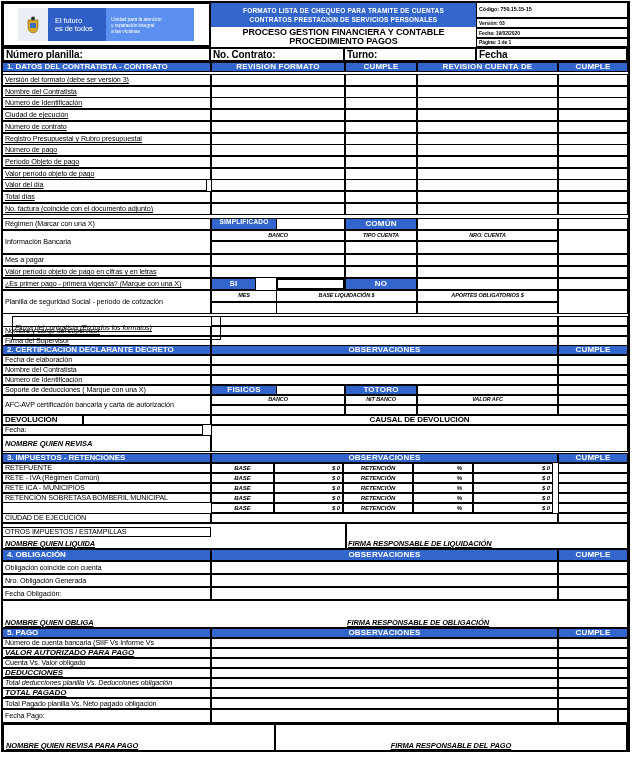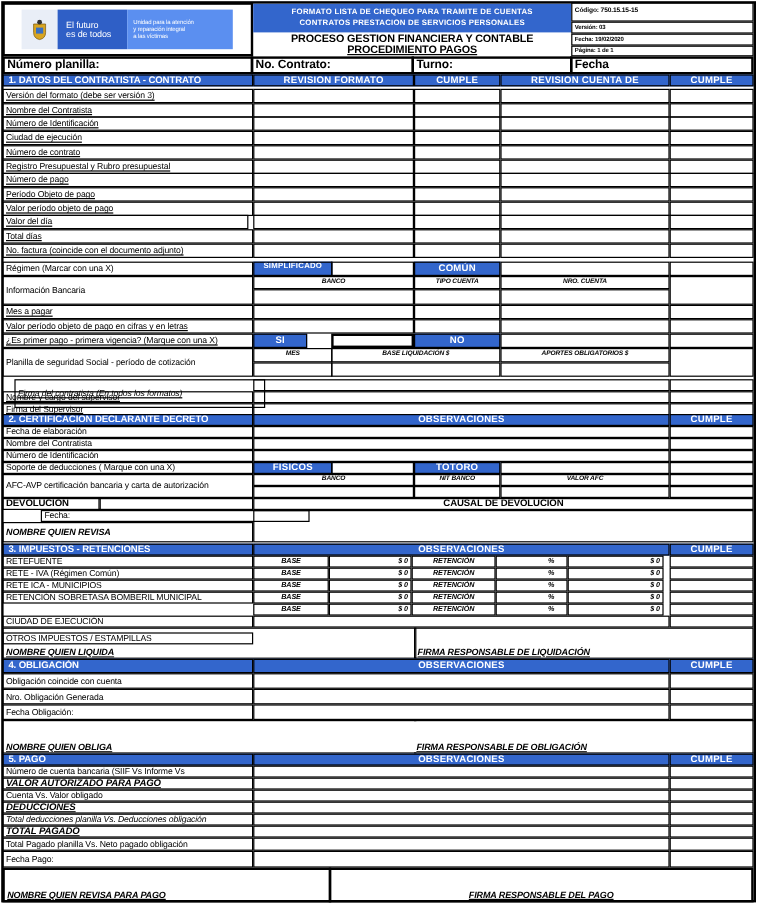--- a/index.html
+++ b/index.html
@@ -39,21 +39,21 @@
     </div>
   </div>
 </div>
 
 <div class="c hdr nb" style="left:211px;top:3px;width:265px;height:24px;flex-direction:column;justify-content:center;font-size:6.5px;line-height:9px;">
   <span>FORMATO LISTA DE CHEQUEO PARA TRAMITE DE CUENTAS</span>
   <span>CONTRATOS PRESTACION DE SERVICIOS PERSONALES</span>
 </div>
 <div class="c nb" style="left:211px;top:27px;width:265px;height:20px;flex-direction:column;justify-content:center;font-weight:bold;font-size:9px;line-height:9px;">
   <span>PROCESO GESTION FINANCIERA Y CONTABLE</span>
-  <span style="text-decoration:underline;">PROCEDIMIENTO PAGOS</span>
+  <span style="">PROCEDIMIENTO PAGOS</span>
 </div>
 <div class="c" style="left:476px;top:2px;width:152px;height:16px;font-weight:bold;font-size:5.5px;border-width:1px;">Código: 750.15.15-15</div>
 <div class="c" style="left:476px;top:18px;width:152px;height:10px;font-weight:bold;font-size:5px;">Versión: 03</div>
 <div class="c" style="left:476px;top:28px;width:152px;height:10px;font-weight:bold;font-size:5px;">Fecha: 19/02/2020</div>
 <div class="c" style="left:476px;top:38px;width:152px;height:9px;font-weight:bold;font-size:5px;">Página: 1 de 1</div>
 
 <div class="c big" style="left:2px;top:47px;width:209px;height:15px;border-width:2px;">Número planilla:</div>
 <div class="c big" style="left:209px;top:47px;width:136px;height:15px;border-width:2px;">No. Contrato:</div>
 <div class="c big" style="left:343px;top:47px;width:134px;height:15px;border-width:2px;">Turno:</div>
 <div class="c big" style="left:475px;top:47px;width:153px;height:15px;border-width:2px;">Fecha</div>
@@ -131,21 +131,21 @@
     <div class="c " style="left: 417px; top: 218px; width: 141px; height: 12px;"></div>
     <div class="c " style="left: 558px; top: 218px; width: 70px; height: 12px;"></div>
     <div class="c " style="left: 2px; top: 230px; width: 209px; height: 24px;">Información Bancaria</div>
     <div class="c sub" style="left: 211px; top: 230px; width: 134px; height: 11px;">BANCO</div>
     <div class="c sub" style="left: 345px; top: 230px; width: 72px; height: 11px;">TIPO CUENTA</div>
     <div class="c sub" style="left: 417px; top: 230px; width: 141px; height: 11px;">NRO. CUENTA</div>
     <div class="c " style="left: 558px; top: 230px; width: 70px; height: 24px;"></div>
     <div class="c " style="left: 211px; top: 241px; width: 134px; height: 13px;"></div>
     <div class="c " style="left: 345px; top: 241px; width: 72px; height: 13px;"></div>
     <div class="c " style="left: 417px; top: 241px; width: 141px; height: 13px;"></div>
-    <div class="c " style="left: 2px; top: 254px; width: 209px; height: 12px; text-decoration: underline;">Mes a pagar</div>
+    <div class="c " style="left: 2px; top: 254px; width: 209px; height: 12px; ">Mes a pagar</div>
     <div class="c " style="left: 211px; top: 254px; width: 134px; height: 12px;"></div>
     <div class="c " style="left: 345px; top: 254px; width: 72px; height: 12px;"></div>
     <div class="c " style="left: 417px; top: 254px; width: 141px; height: 12px;"></div>
     <div class="c " style="left: 558px; top: 254px; width: 70px; height: 12px;"></div>
     <div class="c " style="left: 2px; top: 266px; width: 209px; height: 12px; text-decoration: underline;">Valor período objeto de pago en cifras y en letras</div>
     <div class="c " style="left: 211px; top: 266px; width: 134px; height: 12px;"></div>
     <div class="c " style="left: 345px; top: 266px; width: 72px; height: 12px;"></div>
     <div class="c " style="left: 417px; top: 266px; width: 141px; height: 12px;"></div>
     <div class="c " style="left: 558px; top: 266px; width: 70px; height: 12px;"></div>
     <div class="c " style="left: 2px; top: 278px; width: 209px; height: 12px; text-decoration: underline;">¿Es primer pago - primera vigencia? (Marque con una X)</div>
@@ -197,21 +197,21 @@
     <div class="c sub" style="left: 345px; top: 395px; width: 72px; height: 10px;">NIT BANCO</div>
     <div class="c sub" style="left: 417px; top: 395px; width: 141px; height: 10px;">VALOR AFC</div>
     <div class="c " style="left: 558px; top: 395px; width: 70px; height: 10px;"></div>
     <div class="c " style="left: 211px; top: 405px; width: 134px; height: 10px;"></div>
     <div class="c " style="left: 345px; top: 405px; width: 72px; height: 10px;"></div>
     <div class="c " style="left: 417px; top: 405px; width: 141px; height: 10px;"></div>
     <div class="c " style="left: 558px; top: 405px; width: 70px; height: 10px;"></div>
     <div class="c " style="left: 2px; top: 415px; width: 82px; height: 10px; font-weight: bold; font-size: 8px;">DEVOLUCIÓN</div>
     <div class="c " style="left: 82px; top: 415px; width: 129px; height: 10px;"></div>
     <div class="c ctr" style="left: 211px; top: 415px; width: 417px; height: 10px; font-weight: bold; font-size: 8px;">CAUSAL DE DEVOLUCIÓN</div>
-    <div class="c " style="left: 2px; top: 425px; width: 224px; height: 10px; align-items: flex-start; margin-left: 32px;">Fecha:</div>
+    <div class="c " style="left: 2px; top: 425px; width: 201px; height: 10px; align-items: flex-start;">Fecha:</div>
     <div class="c bi" style="left: 2px; top: 435px; width: 209px; height: 17px;">NOMBRE QUIEN REVISA</div>
     <div class="c " style="left: 211px; top: 425px; width: 417px; height: 27px;"></div>
   </div>
 
 <div id="s3">
     <div class="c hdrl" style="left: 2px; top: 453px; width: 209px; height: 10px;">3. IMPUESTOS  - RETENCIONES</div>
     <div class="c hdr" style="left: 211px; top: 453px; width: 347px; height: 10px;">OBSERVACIONES</div>
     <div class="c hdr" style="left: 558px; top: 453px; width: 70px; height: 10px; align-items: flex-end;">CUMPLE</div>
     <div class="c " style="left: 2px; top: 463px; width: 209px; height: 10px;">RETEFUENTE</div>
     <div class="c bi ctr" style="left: 211px; top: 463px; width: 63px; height: 10px; font-size: 6px;">BASE</div>

